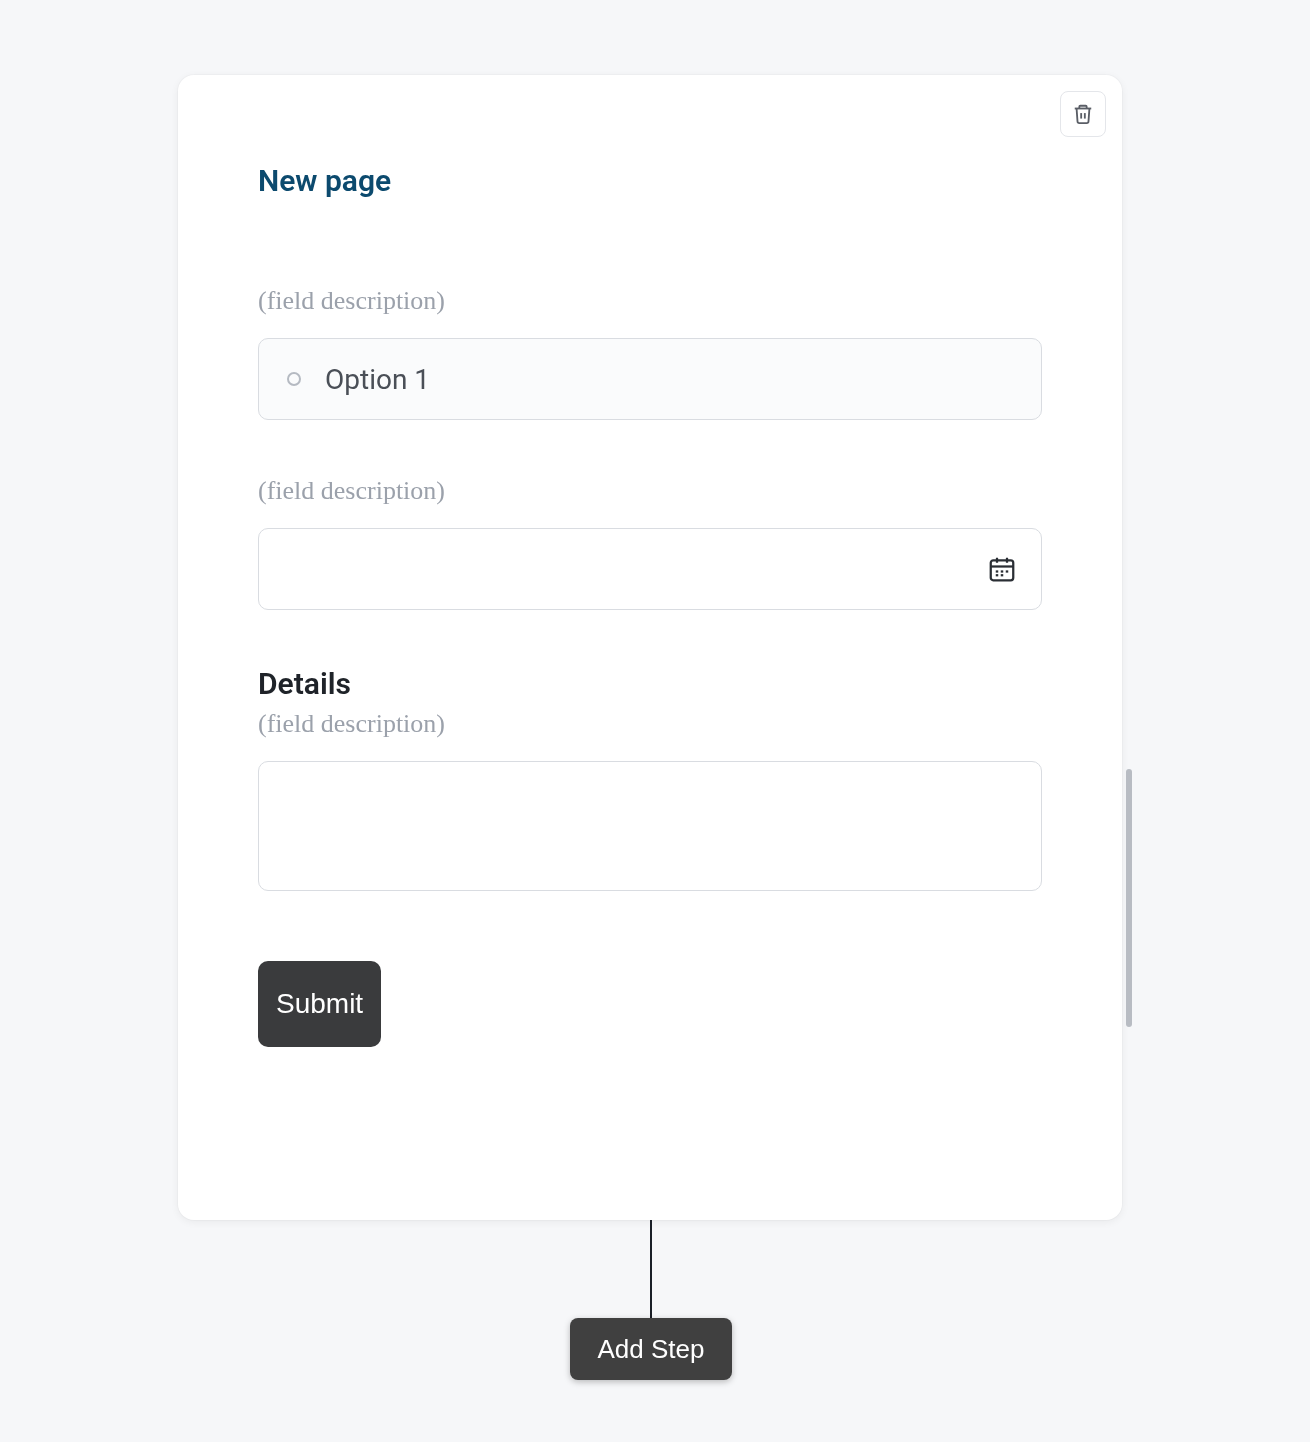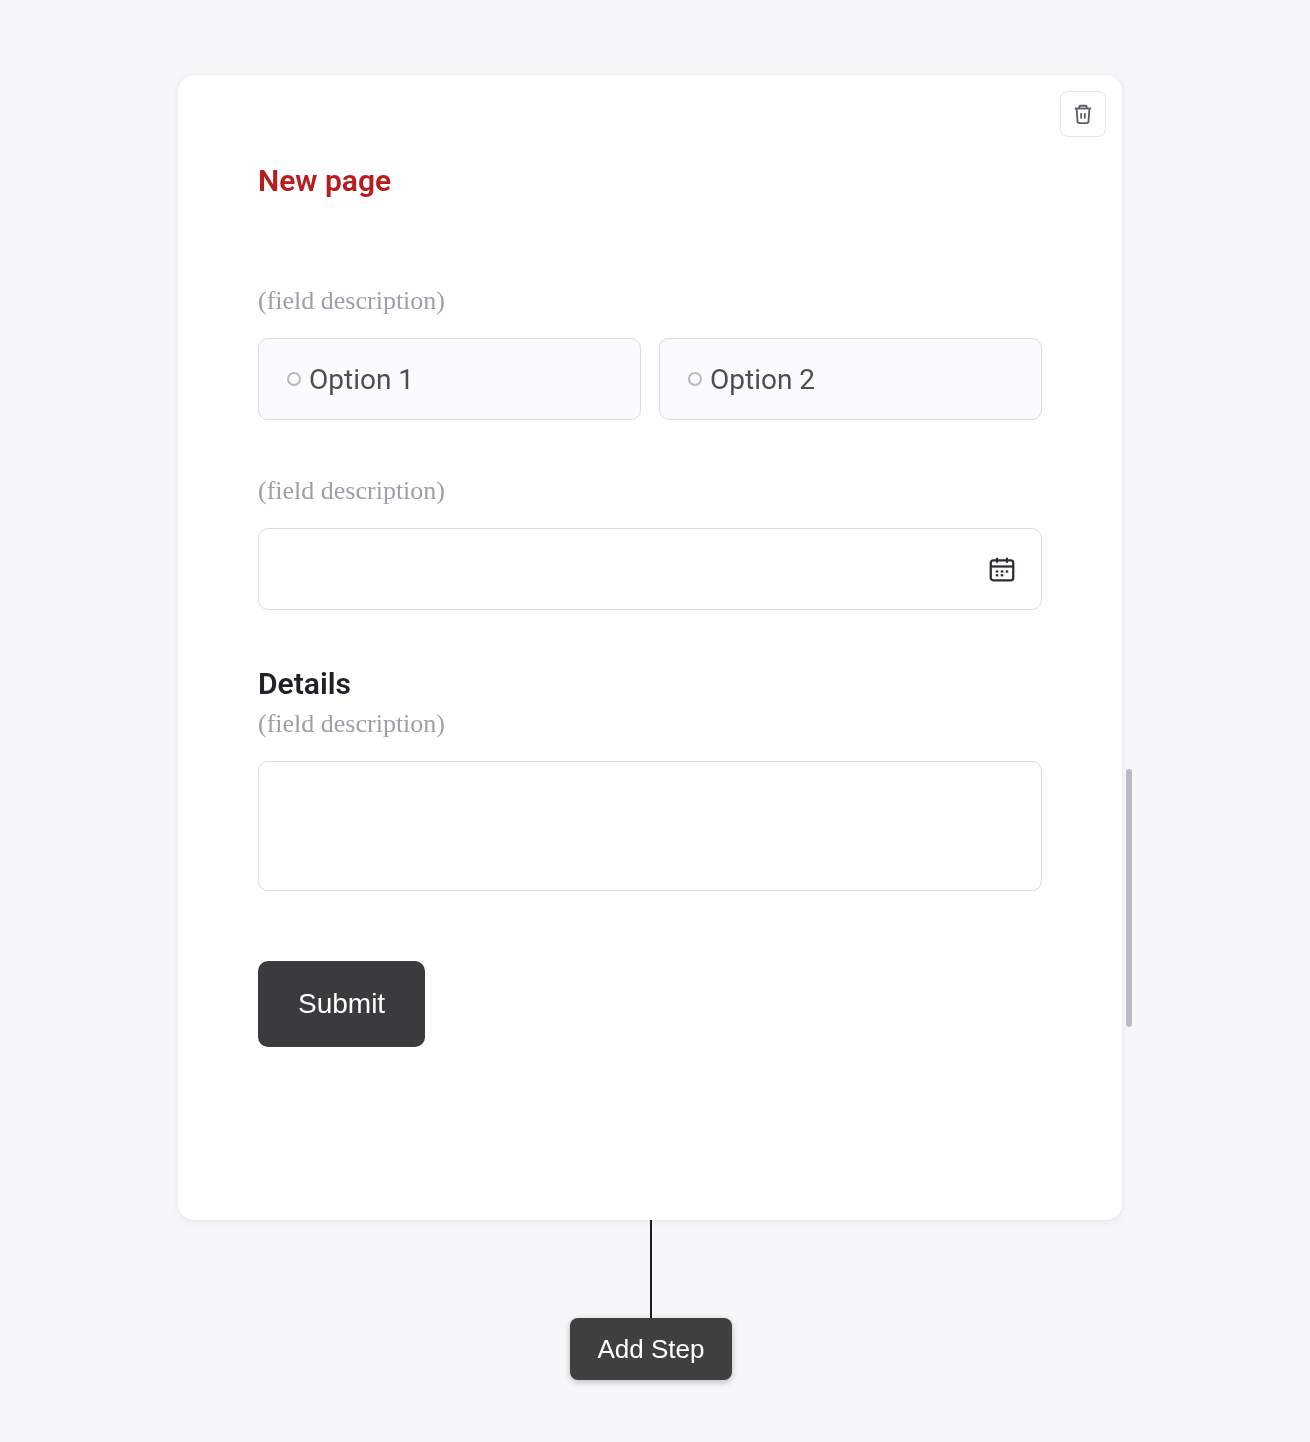--- a/index.html
+++ b/index.html
@@ -34,21 +34,21 @@
       justify-content: center;
       cursor: pointer;
     }
     .trash-btn svg { width: 22px; height: 22px; stroke: #5a5e66; fill: none; stroke-width: 2; }
     .card-inner {
       padding: 88px 80px 60px 80px;
     }
     .page-title {
       font-size: 30px;
       font-weight: 600;
-      color: #b91c1c;
+      color: #0c4a6e;
       margin-bottom: 88px;
     }
     .field { margin-bottom: 56px; }
     .field-label {
       font-size: 30px;
       font-weight: 600;
       color: #1f2329;
       margin-bottom: 8px;
     }
     .field-desc {
@@ -63,21 +63,21 @@
     }
     .option {
       flex: 1;
       height: 82px;
       border: 1px solid #d9dce1;
       border-radius: 10px;
       background: #fafbfc;
       display: flex;
       align-items: center;
       padding: 0 28px;
-      gap: 8px;
+      gap: 24px;
       cursor: pointer;
     }
     .option .radio {
       width: 14px;
       height: 14px;
       border: 2px solid #b5bac2;
       border-radius: 50%;
       flex-shrink: 0;
     }
     .option .opt-label {
@@ -119,21 +119,21 @@
       background: #fff;
       font-size: 26px;
       padding: 18px 22px;
       resize: none;
       outline: none;
       font-family: inherit;
     }
     .submit-btn {
       margin-top: 10px;
       height: 86px;
-      padding: 0 40px;
+      padding: 0 18px;
       background: #3a3b3d;
       color: #fff;
       font-size: 28px;
       font-weight: 500;
       border: none;
       border-radius: 10px;
       cursor: pointer;
     }
     .connector {
       position: absolute;
@@ -186,24 +186,20 @@
 
   <div class="card-inner">
     <div class="page-title">New page</div>
 
     <div class="field">
       <div class="field-desc">(field description)</div>
       <div class="options-row">
         <div class="option">
           <span class="radio"></span>
           <span class="opt-label">Option 1</span>
-        </div>
-        <div class="option">
-          <span class="radio"></span>
-          <span class="opt-label">Option 2</span>
         </div>
       </div>
     </div>
 
     <div class="field">
       <div class="field-desc">(field description)</div>
       <div class="date-input">
         <input type="text" value="" style="">
         <svg class="cal-icon" viewBox="0 0 24 24">
           <rect x="3" y="5" width="18" height="16" rx="2"></rect>

